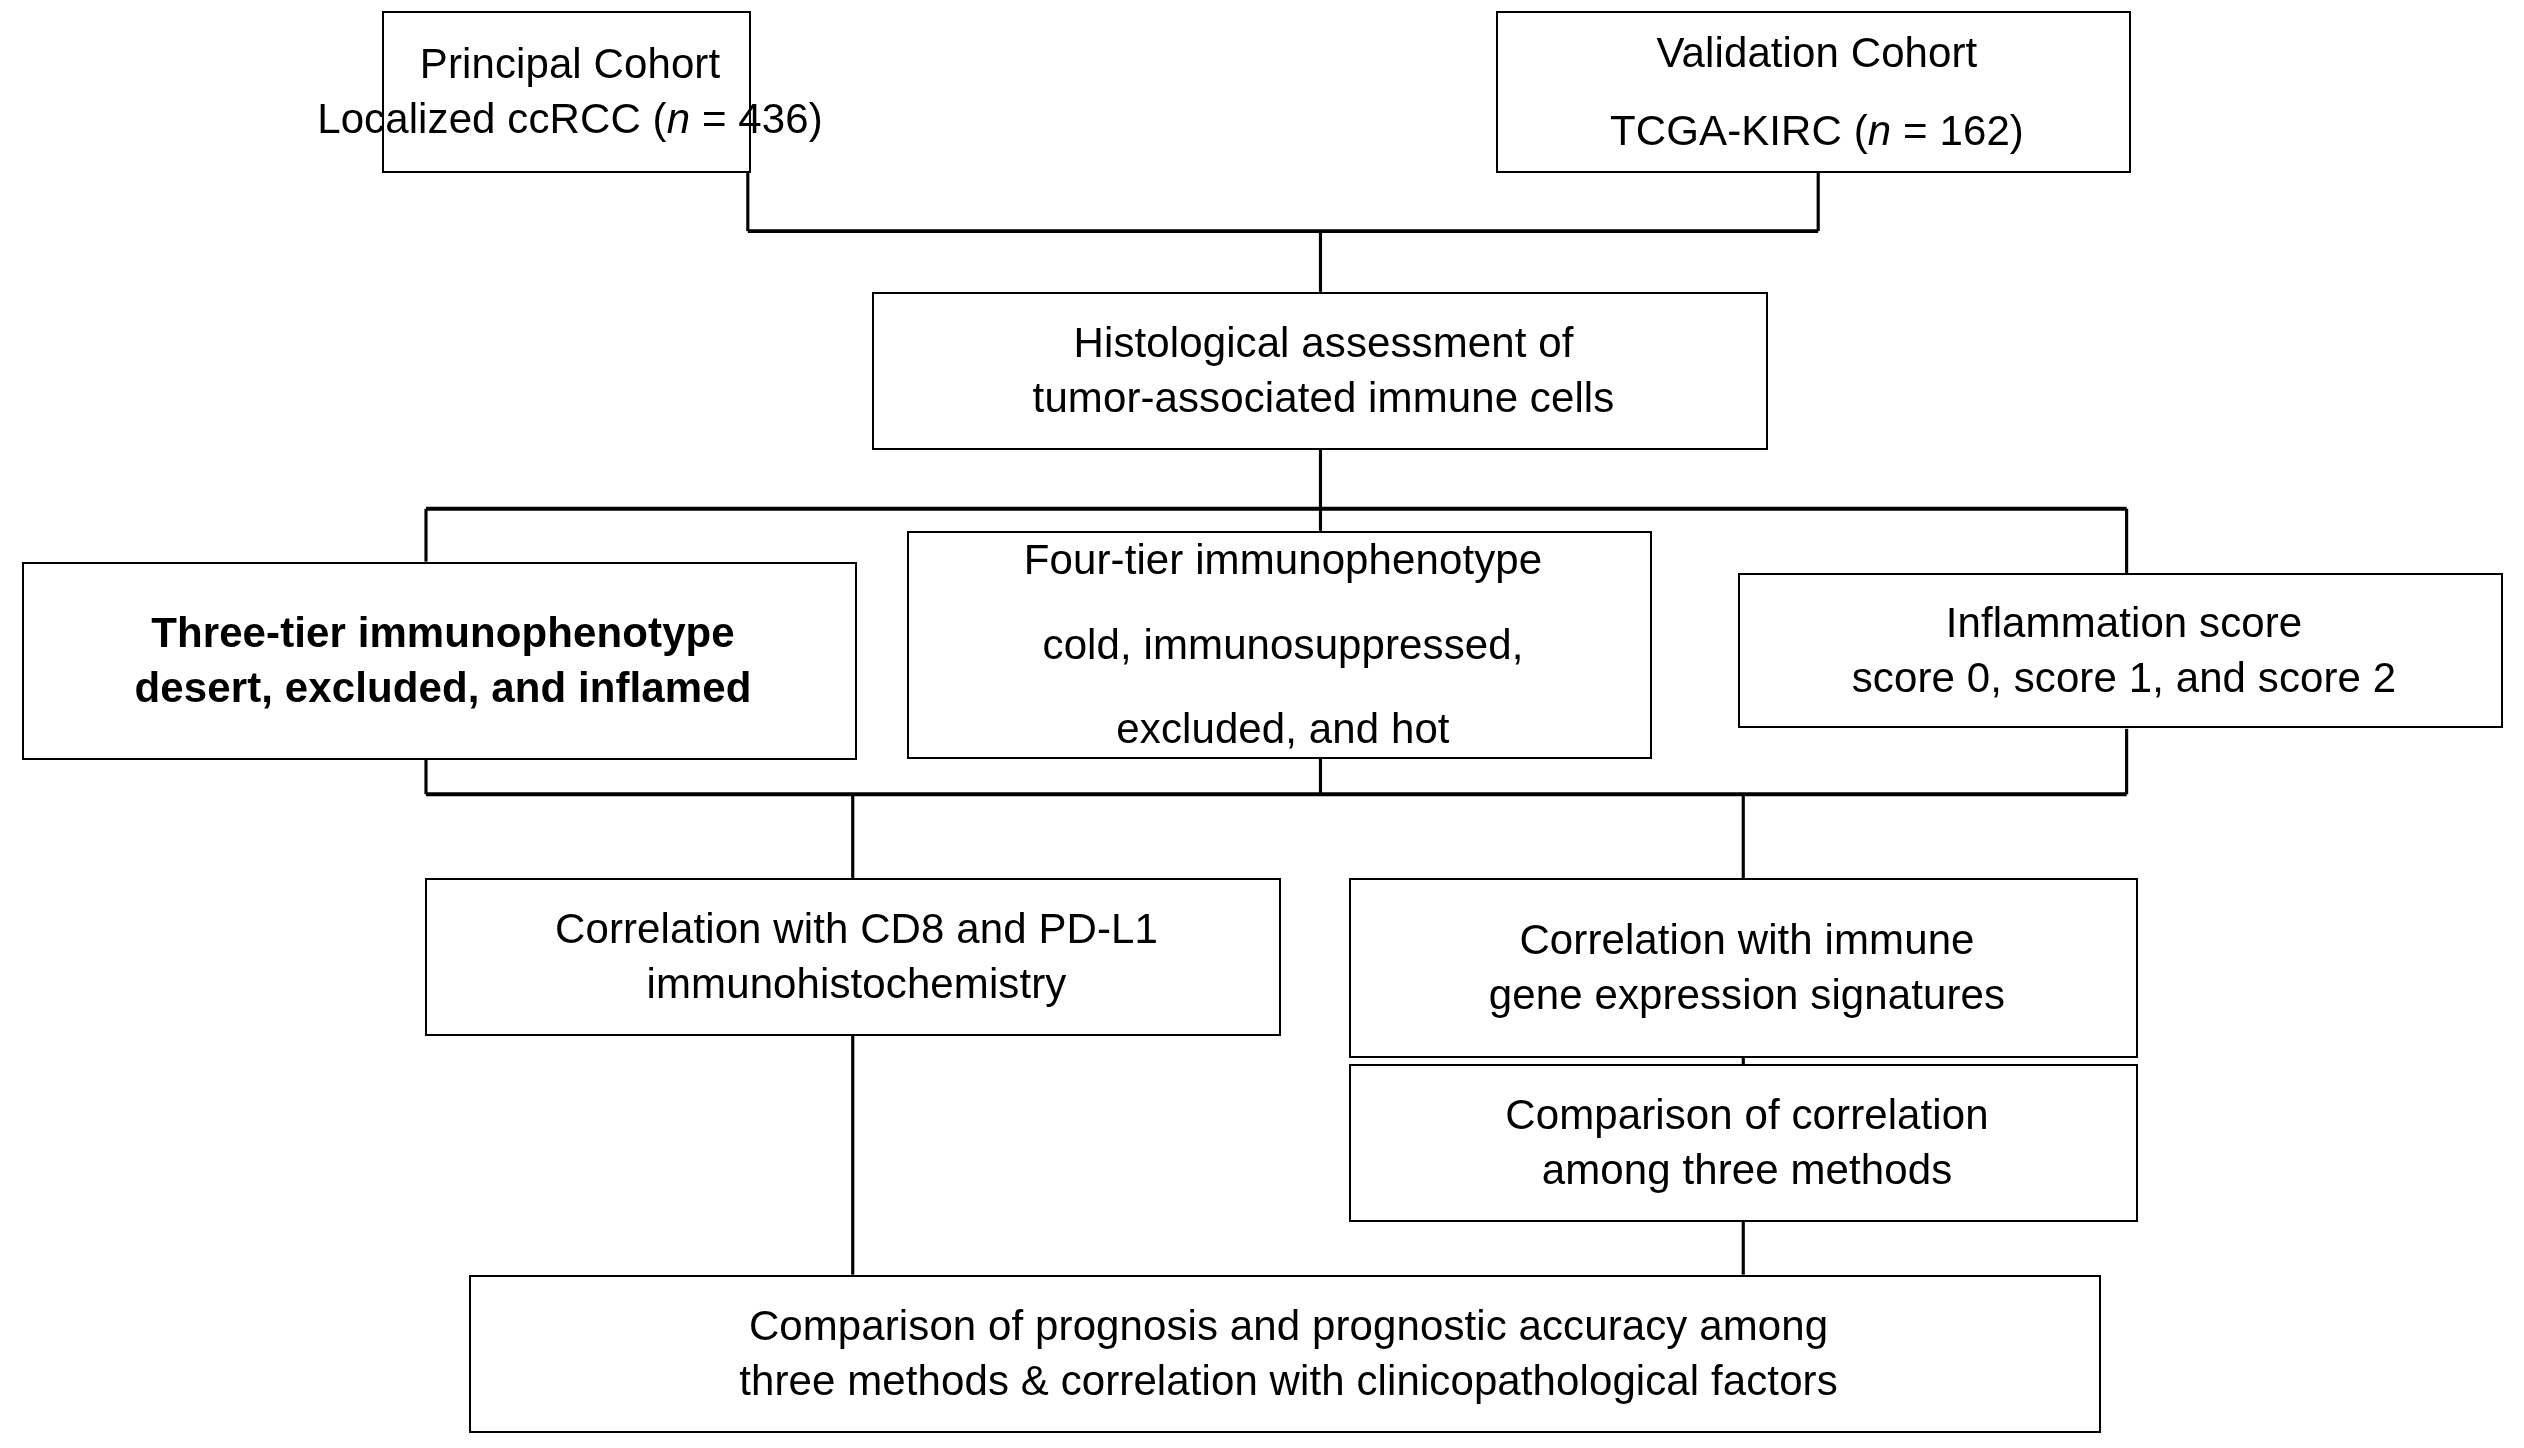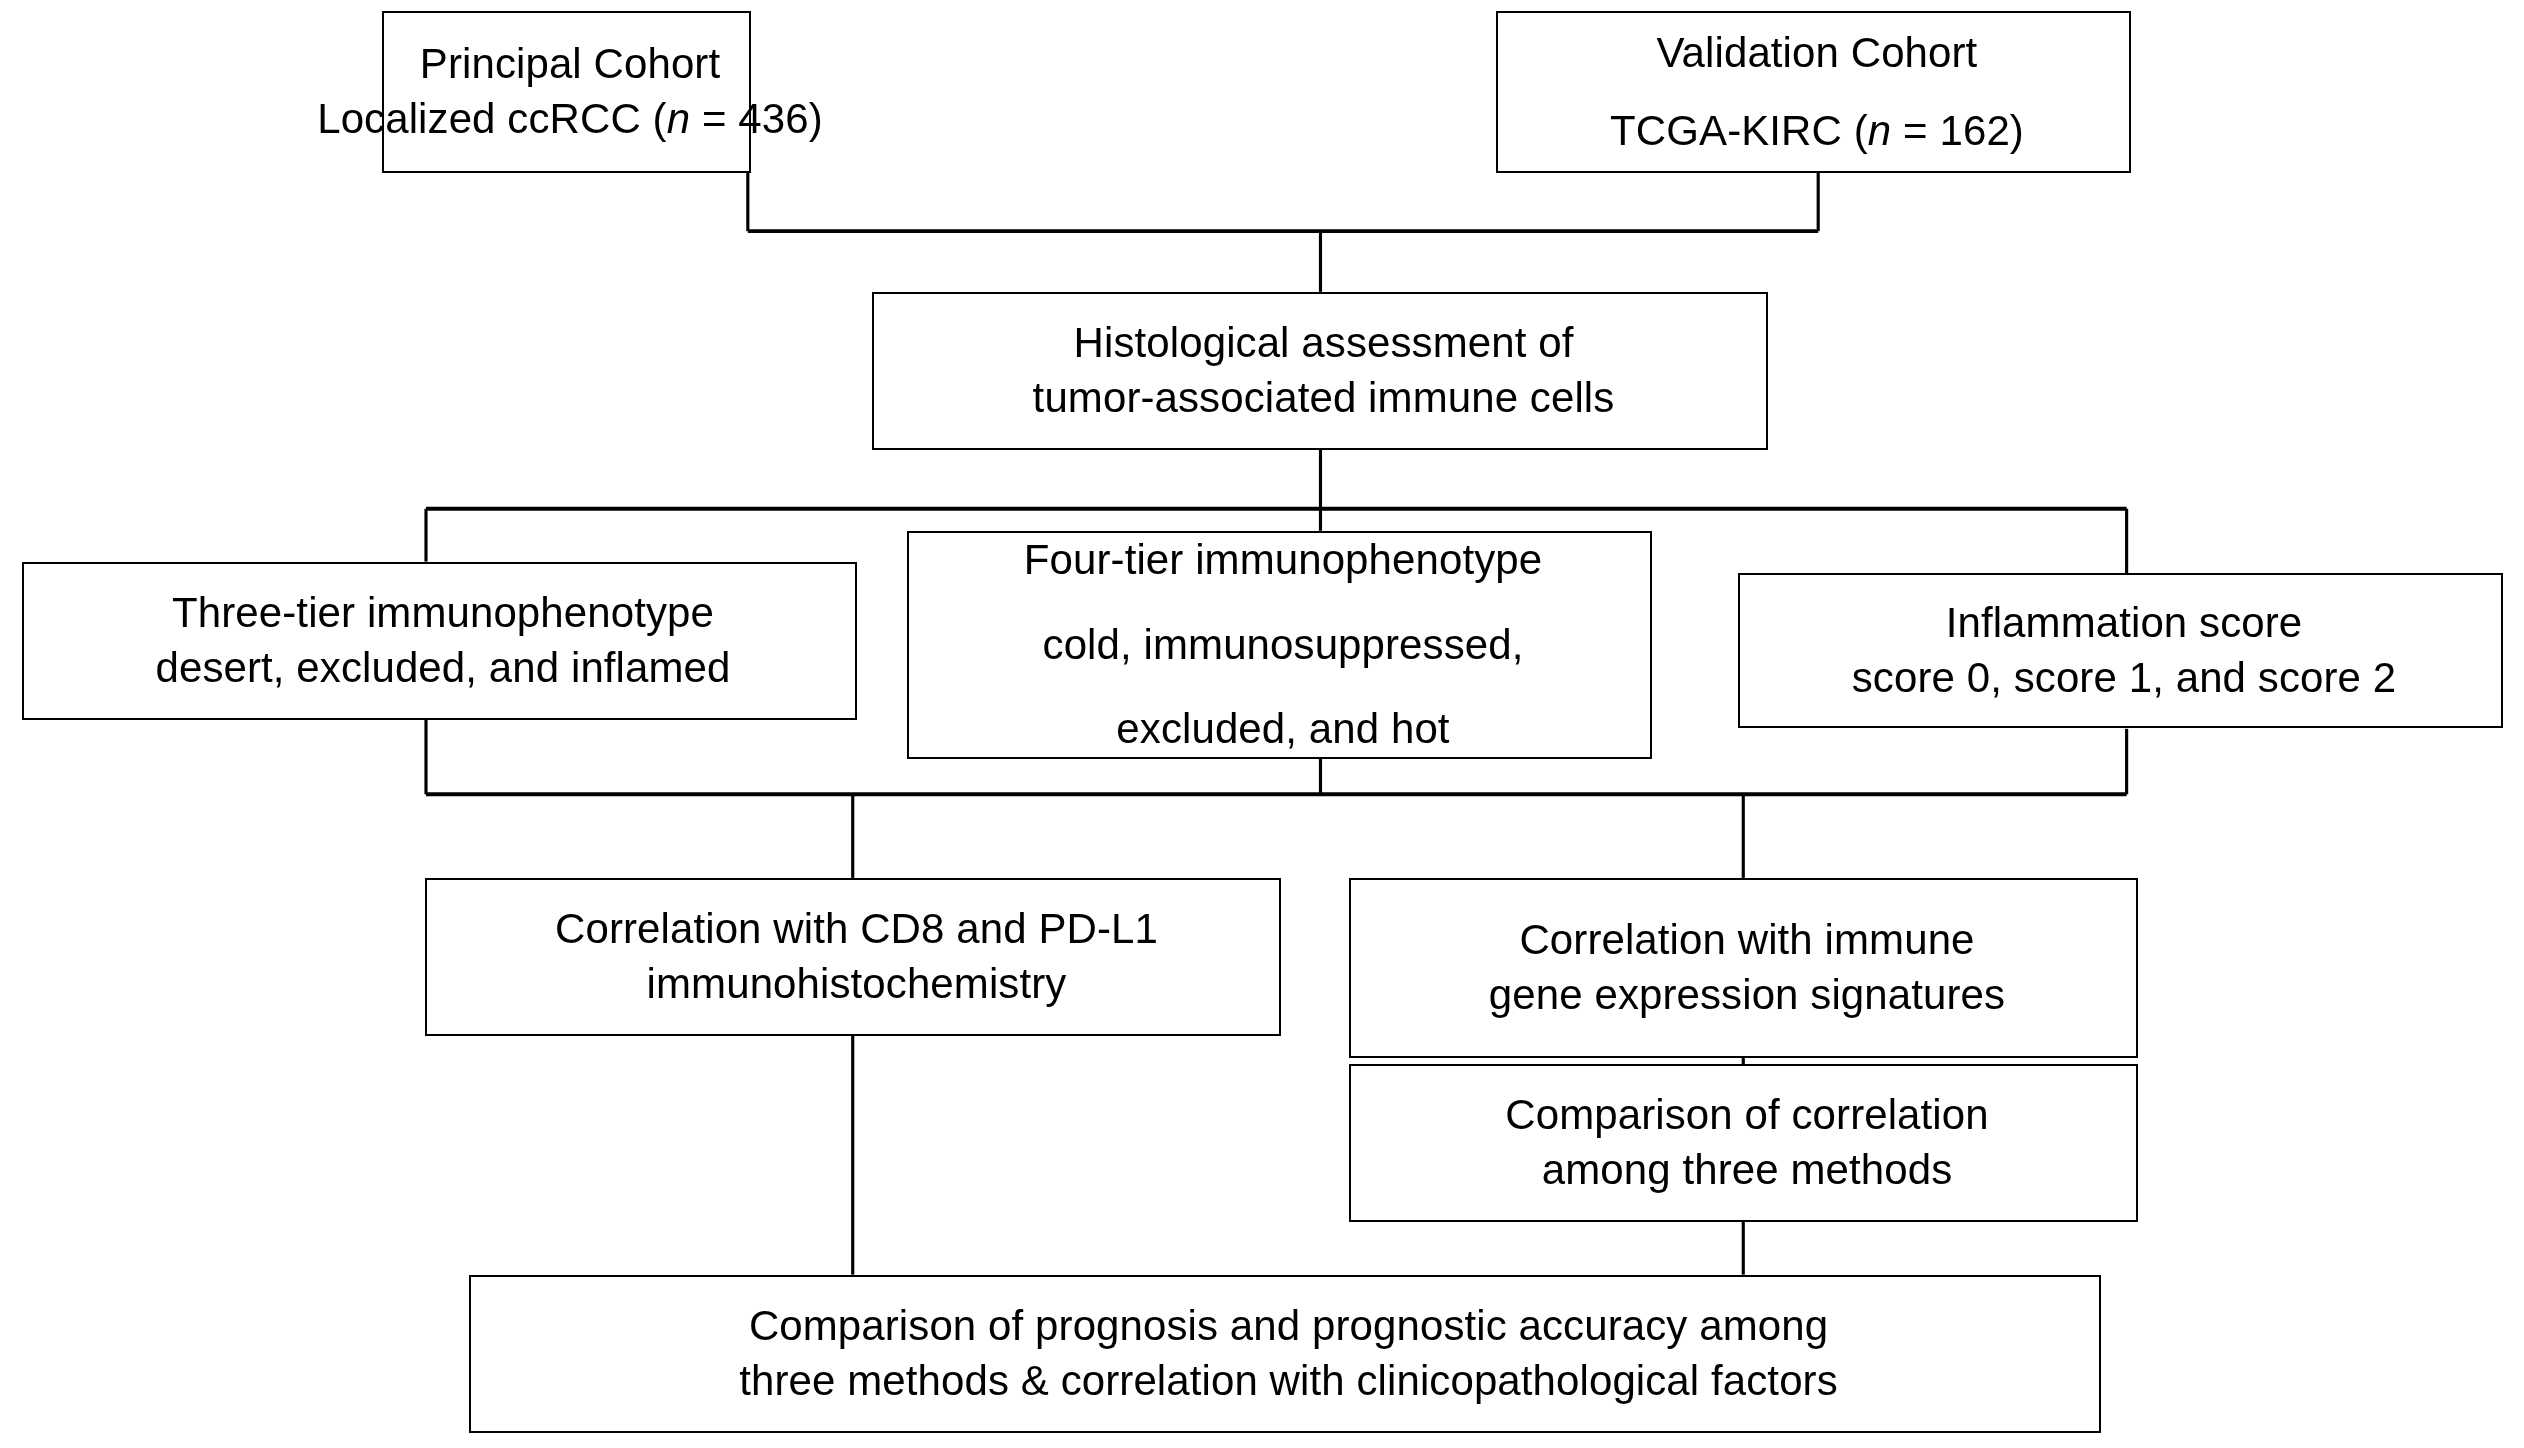--- a/index.html
+++ b/index.html
@@ -78,21 +78,21 @@
         <span class="ln">Localized ccRCC (<span class="ital">n</span> = 436)</span>
       </div>
       <div class="node" style="left: 1496px; top: 11px; width: 635px; height: 162px; gap: 23px;">
         <span class="ln">Validation Cohort</span>
         <span class="ln">TCGA-KIRC  (<span class="ital">n</span> = 162)</span>
       </div>
       <div class="node" style="left: 872px; top: 292px; width: 896px; height: 158px; align-items: center;">
         <span class="ln">Histological assessment of</span>
         <span class="ln">tumor-associated immune cells</span>
       </div>
-      <div class="node" style="left: 22px; top: 562px; width: 835px; height: 158px;">
+      <div class="node" style="left: 22px; top: 562px; width: 835px; height: 198px; font-weight: bold;">
         <span class="ln">Three-tier immunophenotype</span>
         <span class="ln">desert, excluded, and inflamed</span>
       </div>
       <div class="node" style="left: 907px; top: 531px; width: 745px; height: 228px; gap: 30px;">
         <span class="ln">Four-tier immunophenotype</span>
         <span class="ln">cold, immunosuppressed,</span>
         <span class="ln">excluded, and hot</span>
       </div>
       <div class="node" style="left: 1738px; top: 573px; width: 765px; height: 155px; align-items: center;">
         <span class="ln">Inflammation score</span>

